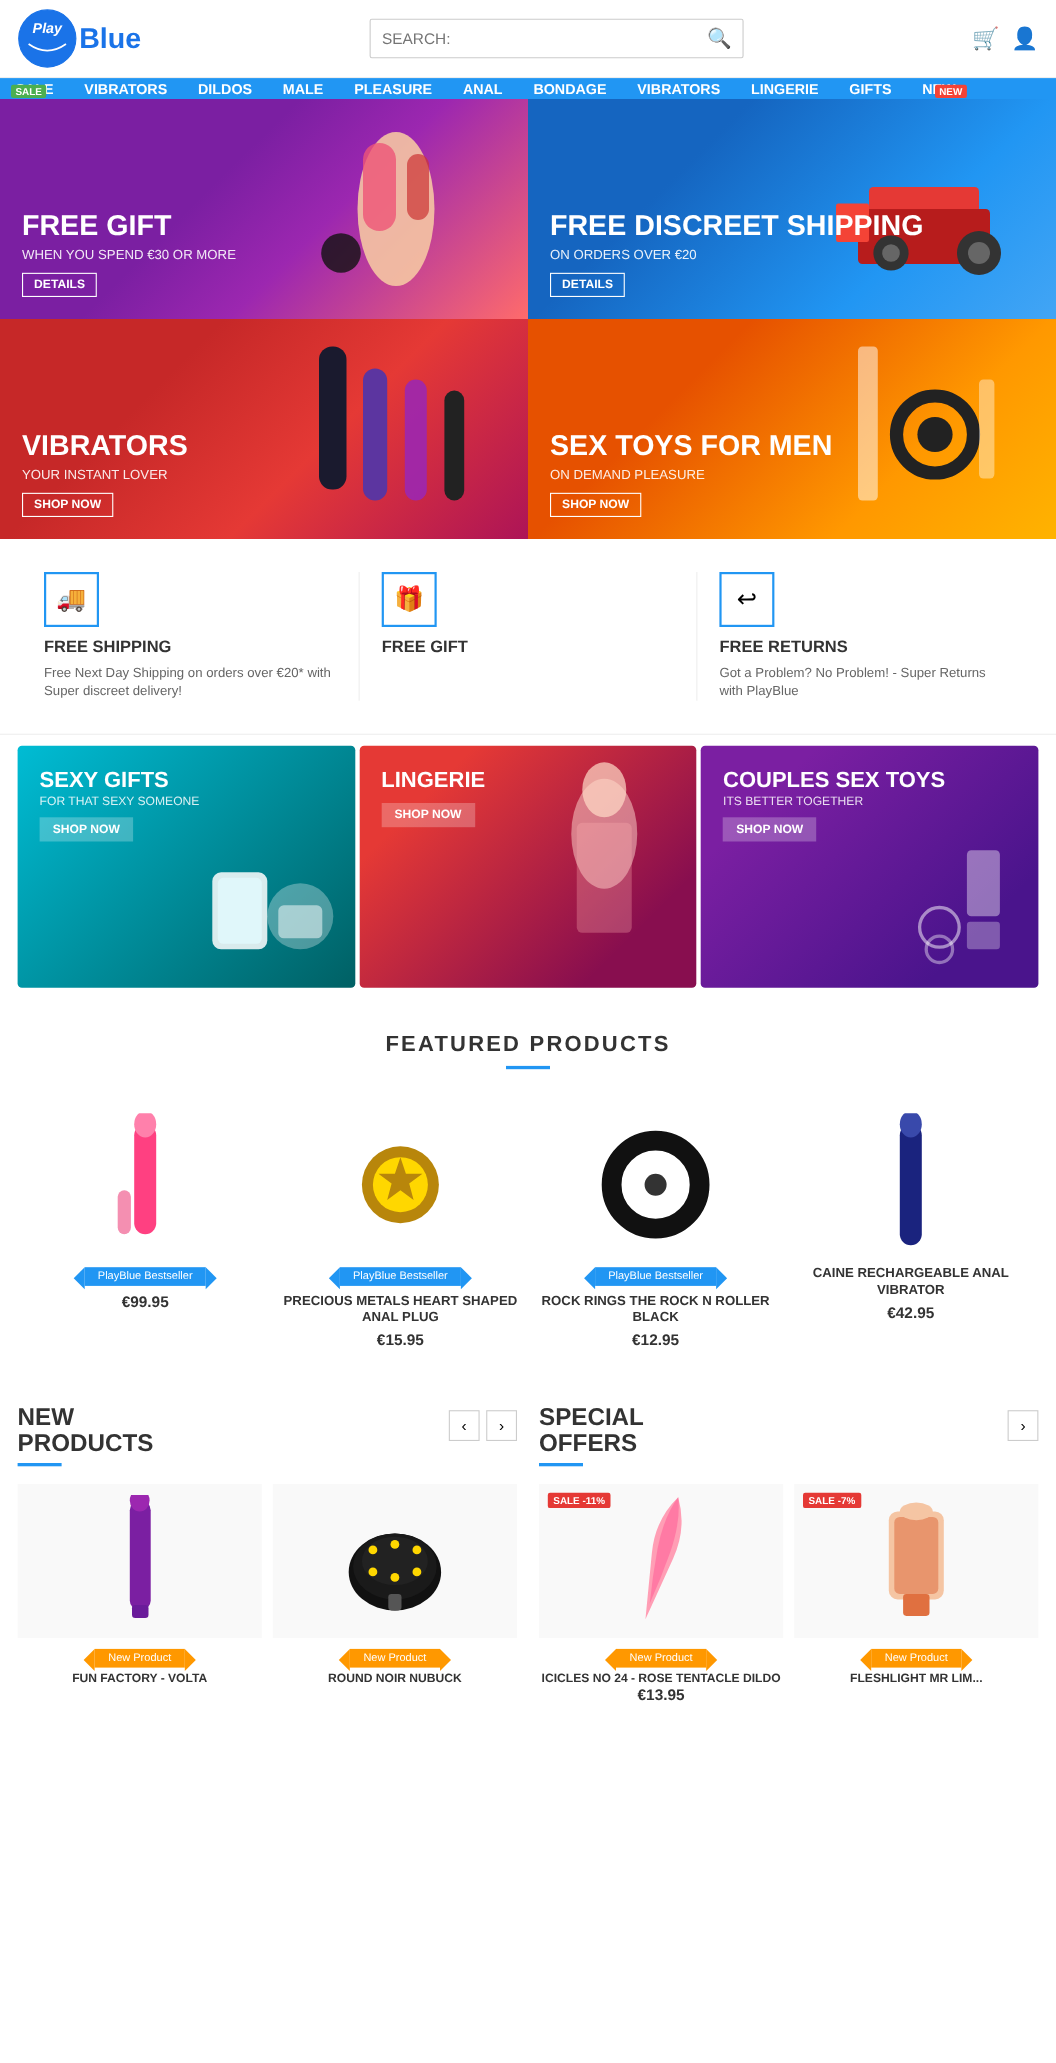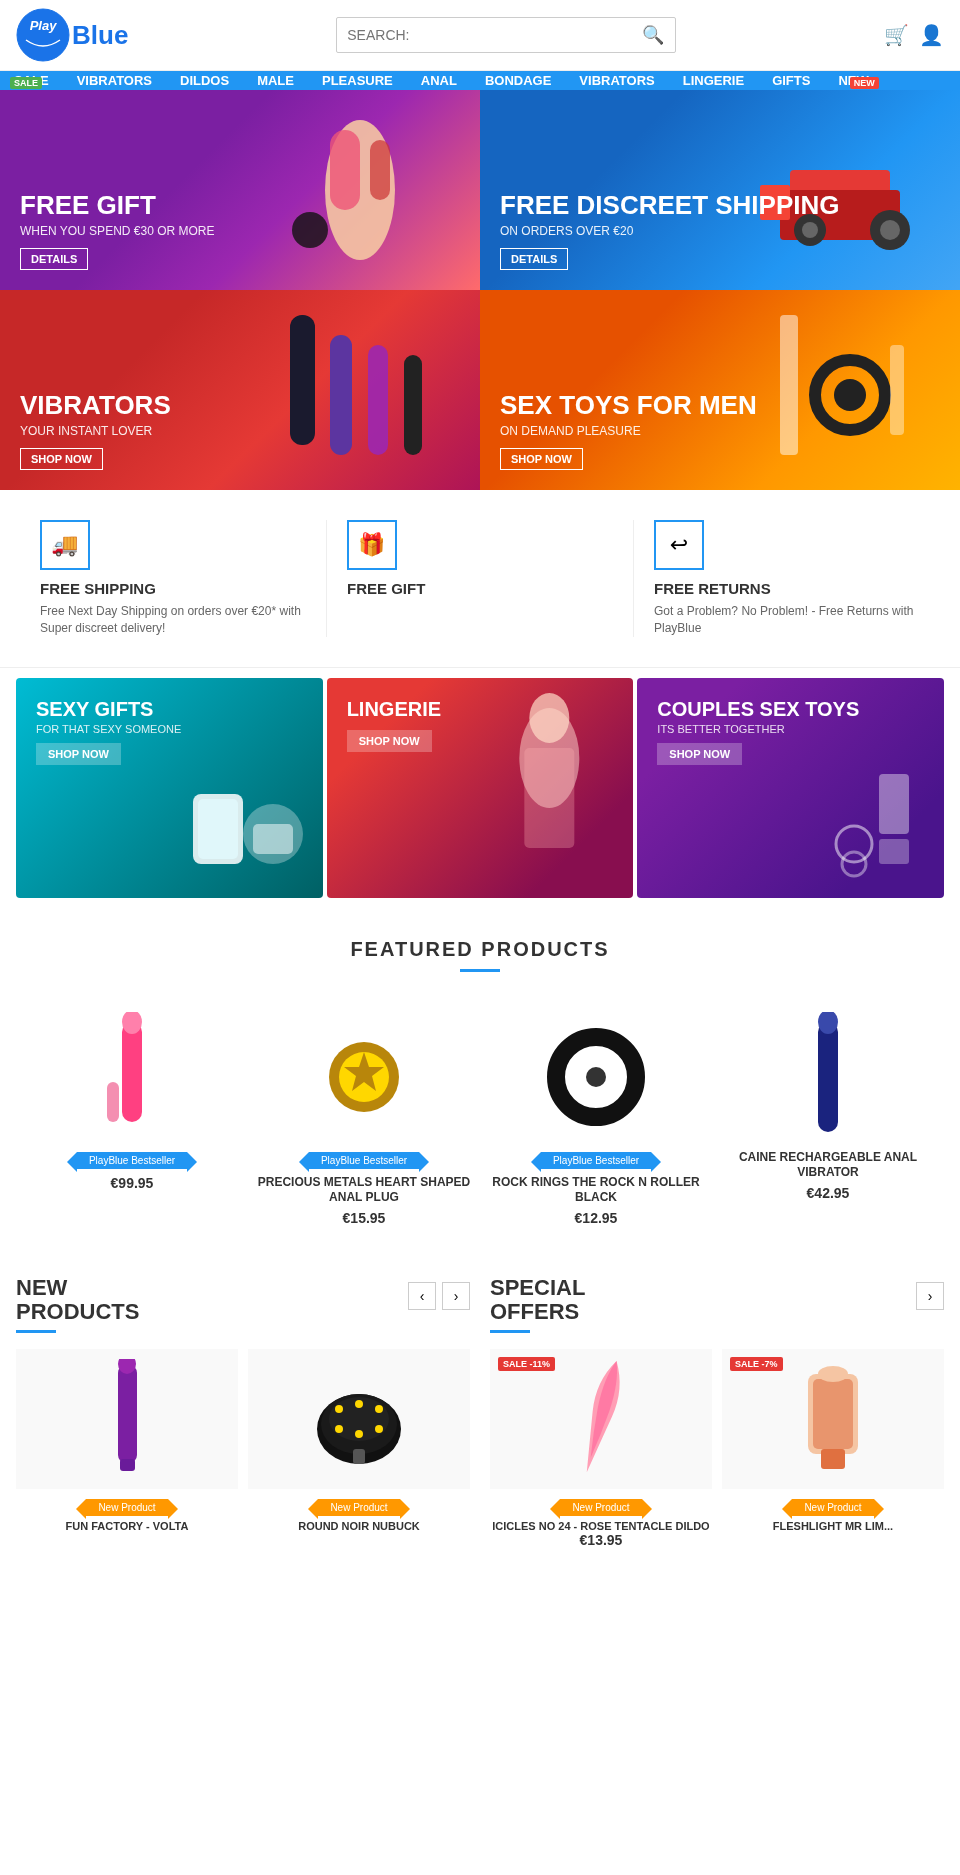--- a/index.html
+++ b/index.html
@@ -202,21 +202,21 @@
     <h3>FREE SHIPPING</h3>
     <p>Free Next Day Shipping on orders over €20* with Super discreet delivery!</p>
   </div>
   <div class="feature">
     <div class="feature-icon">🎁</div>
     <h3>FREE GIFT</h3>
   </div>
   <div class="feature">
     <div class="feature-icon">↩</div>
     <h3>FREE RETURNS</h3>
-    <p>Got a Problem? No Problem! - Free Returns with PlayBlue</p>
+    <p>Got a Problem? No Problem! - Super Returns with PlayBlue</p>
   </div>
 </div>
 
 <div class="promo-grid">
   <div class="promo-banner promo-1">
     <div>
       <div class="promo-title">SEXY GIFTS</div>
       <div class="promo-sub">FOR THAT SEXY SOMEONE</div>
       <button class="promo-btn">SHOP NOW</button>
     </div>

